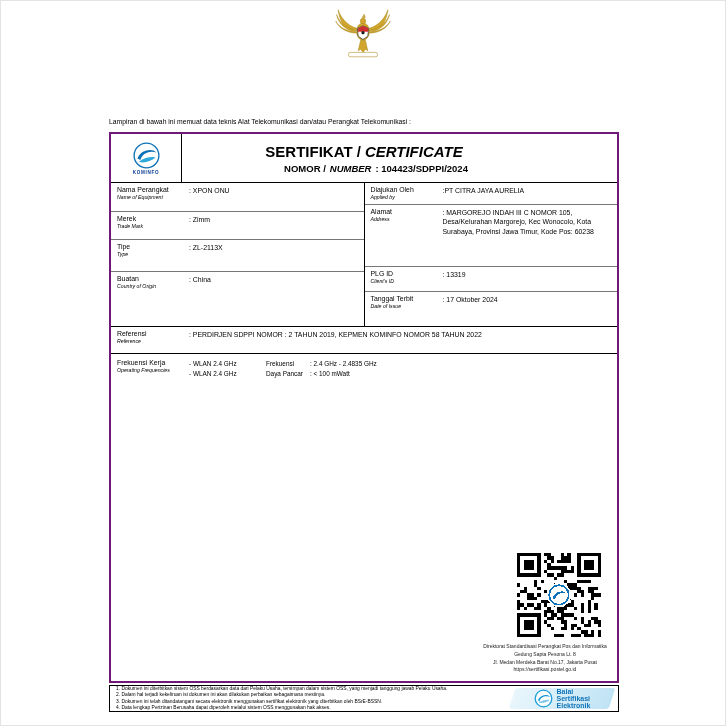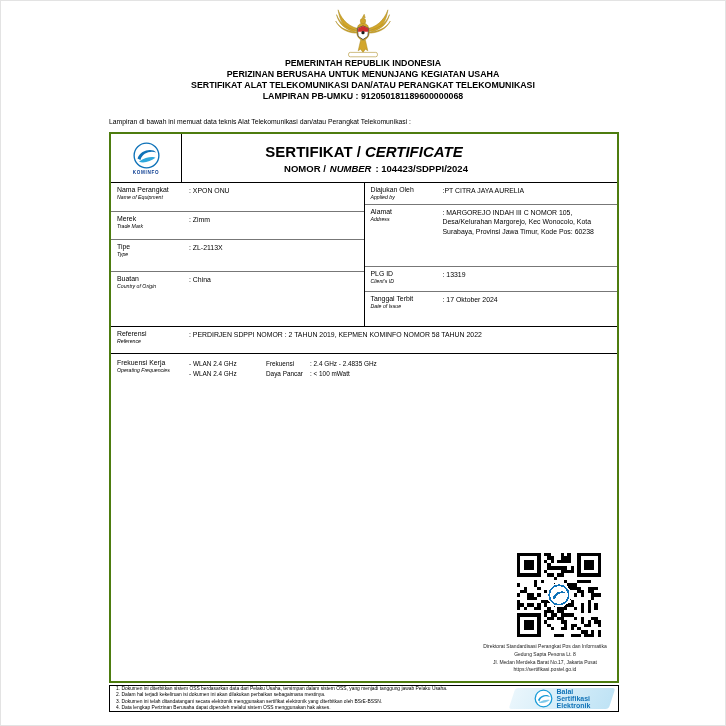--- a/index.html
+++ b/index.html
@@ -8,21 +8,21 @@
     font-family:"Liberation Sans", sans-serif;color:#000;
     border:1px solid #e3e3e3;box-sizing:border-box;overflow:hidden;
   }
   
   .garuda{position:absolute;top:4px;left:50%;transform:translateX(-50%);}
   .doc-header{position:absolute;top:57px;left:0;right:0;text-align:center;
     font-weight:bold;font-size:8.8px;line-height:11px;}
   .intro{position:absolute;top:117px;left:108px;font-size:6.8px;}
   
   .cert-box{position:absolute;left:108px;top:131px;width:510px;height:551px;
-    border:2px solid #4d7c0f;box-sizing:border-box;display:flex;flex-direction:column;}
+    border:2px solid #701a75;box-sizing:border-box;display:flex;flex-direction:column;}
   .cert-header{position:relative;flex:0 0 48px;border-bottom:1.5px solid #000;}
   .logo-cell{position:absolute;left:0;top:0;bottom:0;width:70px;
     border-right:1.5px solid #000;display:flex;flex-direction:column;
     align-items:center;justify-content:center;}
   .kominfo-text{font-size:4.6px;font-weight:bold;color:#0b3d91;letter-spacing:0.7px;margin-top:1px;}
   .title-cell{height:100%;display:flex;flex-direction:column;align-items:center;justify-content:center;}
   .cert-title{font-size:15px;font-weight:bold;}
   .cert-number{font-size:9.5px;font-weight:bold;margin-top:3px;padding-left:24px;}
   .it{font-style:italic}
   .sp{margin-left:4px}
@@ -83,26 +83,20 @@
         <circle cx="36" cy="20" r="3.4"></circle>
         <path d="M35,16 L37.5,11.5 L38.8,16 Z"></path>
       </g>
       <polygon points="36,26 43,29 42,39 36,43 30,39 29,29" fill="#ffffff" stroke="#222" stroke-width="0.8"></polygon>
       <path d="M30,28.8 L36,26.3 L42.6,29.1 L42.3,33.2 L29.8,33.2 Z" fill="#cf2e2e"></path>
       <circle cx="36" cy="34.5" r="2" fill="#1a1a1a"></circle>
       <rect x="18" y="59" width="36" height="5.5" rx="2.2" fill="#ffffff" stroke="#a8881c" stroke-width="0.7"></rect>
     </svg>
   </div>
 
-  <div class="doc-header">
-    <div>PEMERINTAH REPUBLIK INDONESIA</div>
-    <div>PERIZINAN BERUSAHA UNTUK MENUNJANG KEGIATAN USAHA</div>
-    <div>SERTIFIKAT ALAT TELEKOMUNIKASI DAN/ATAU PERANGKAT TELEKOMUNIKASI</div>
-    <div>LAMPIRAN PB-UMKU : 912050181189600000068</div>
-  </div>
 
   <div class="intro">Lampiran di bawah ini memuat data teknis Alat Telekomunikasi dan/atau Perangkat Telekomunikasi :</div>
 
   <div class="cert-box">
 
     <div class="cert-header">
       <div class="logo-cell">
         <svg viewBox="0 0 36 36" width="27" height="27">
           <circle cx="18" cy="18" r="16.5" fill="#fff" stroke="#0e72b8" stroke-width="1.8"></circle>
           <path d="M6,22 C10,10 26,8 31,14 C24,11 12,14 10,24 Z" fill="#0e72b8"></path>

